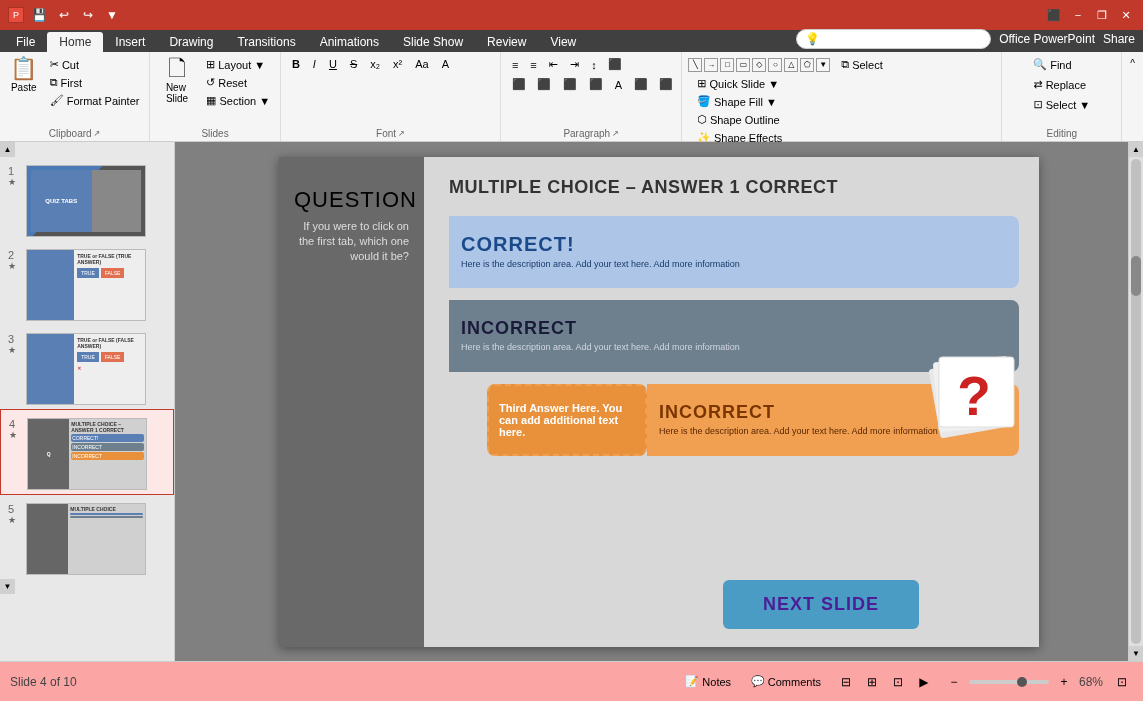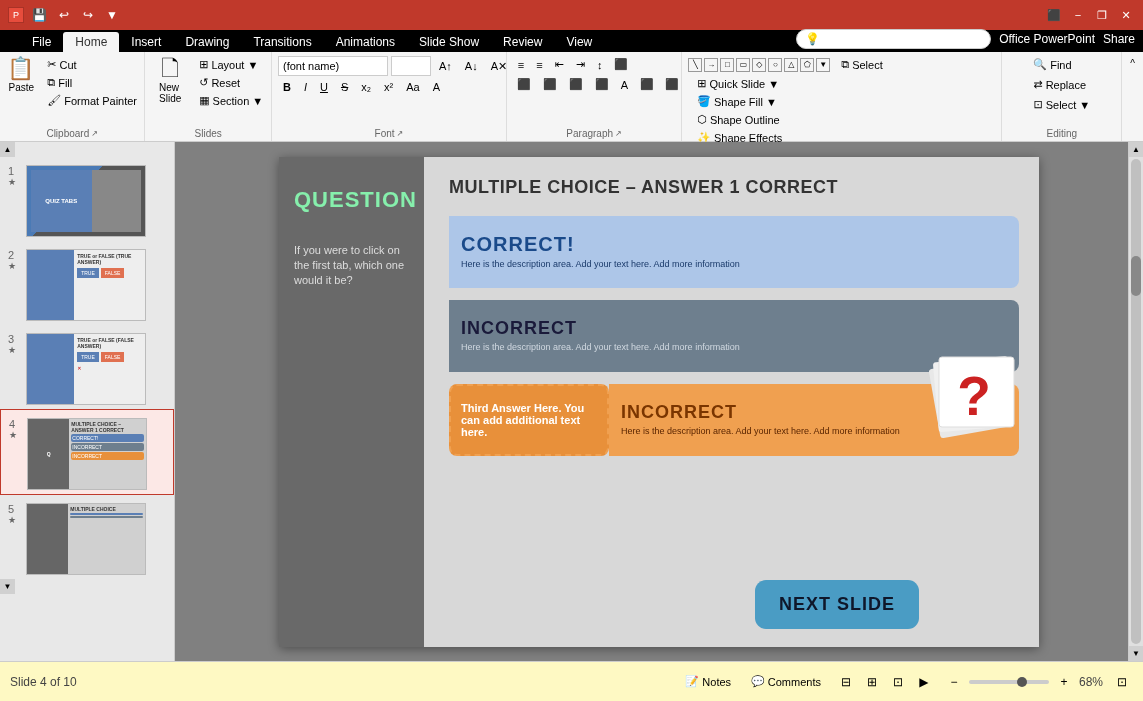--- a/index.html
+++ b/index.html
@@ -19,24 +19,24 @@
     .title-bar-center { flex: 1; text-align: center; font-size: 12px; }
     .title-bar-right { display: flex; align-items: center; gap: 6px; }
     .title-btn { width: 18px; height: 18px; display: flex; align-items: center; justify-content: center; cursor: pointer; font-size: 11px; color: white; }
     .title-icon { width: 16px; height: 16px; background: #e74c3c; border: 1px solid #a93226; display: flex; align-items: center; justify-content: center; font-size: 9px; color: white; }
     .quick-access { display: flex; gap: 4px; align-items: center; }
     .qa-btn { width: 20px; height: 20px; display: flex; align-items: center; justify-content: center; cursor: pointer; color: white; font-size: 12px; }
 
     
     .ribbon-tabs {
       height: 22px;
-      background: #000000;
+      background: #404040;
       display: flex;
       align-items: flex-end;
-      padding-left: 20px;
+      padding-left: 4px;
       justify-content: center;
     }
     .ribbon-tab {
       padding: 3px 12px;
       font-size: 12px;
       cursor: pointer;
       color: white;
       border-radius: 3px 3px 0 0;
     }
     .ribbon-tab.active {
@@ -176,29 +176,30 @@
       width: 145px;
       height: 100%;
       background: #696969;
       display: flex;
       flex-direction: column;
       justify-content: flex-start;
       padding: 30px 15px 20px;
     }
     .slide-question-label {
       font-size: 22px;
-      font-weight: bold;
-      color: #86efac;
+      font-weight: normal;
+      color: #000000;
       letter-spacing: 1px;
-      margin-bottom: 30px;
+      margin-bottom: 6px;
     }
     .slide-question-text {
       font-size: 11px;
       color: #ddd;
       line-height: 1.4;
+      text-align: right;
     }
     .slide-right-panel {
       position: absolute;
       left: 145px; top: 0;
       right: 0; bottom: 0;
       background: #d8d8d8;
       padding: 20px 20px 15px 25px;
     }
     .slide-title {
       font-size: 18px;
@@ -225,20 +226,21 @@
       align-items: center;
       font-weight: 600;
     }
     .answer-box.gray-box {
       background: #5a6a7a;
       border-color: #7a8a9a;
     }
     .answer-box.orange-box {
       background: #e8903a;
       border-color: #f0a050;
+      margin-left: 38px;
     }
     .result-box {
       flex: 1;
       background: #adc6e8;
       border-radius: 0 8px 8px 0;
       padding: 8px 12px;
       display: flex;
       flex-direction: column;
       justify-content: center;
     }
@@ -276,26 +278,26 @@
       top: 190px;
       width: 100px;
       height: 100px;
     }
 
     .next-slide-btn {
       position: absolute;
       bottom: 18px;
       right: 120px;
       background: #4a9cc4;
-      color: #0f172a;
+      color: #4c1d95;
       border: none;
-      padding: 14px 24px;
+      padding: 14px 40px;
       font-size: 18px;
       font-weight: bold;
-      border-radius: 11px;
+      border-radius: 6px;
       cursor: pointer;
       letter-spacing: 1px;
     }
 
     
     .right-scrollbar {
       width: 15px;
       background: #e0e0e0;
       border-left: 1px solid #ccc;
       display: flex;
@@ -315,21 +317,21 @@
       height: 40px;
       background: #888;
       border-radius: 5px;
       position: absolute;
       top: 20%;
     }
 
     
     .status-bar {
       height: 40px;
-      background: #fef9c3;
+      background: #fca5a5;
       border-top: 1px solid #ccc;
       display: flex;
       align-items: center;
       padding: 0 10px;
       gap: 10px;
     }
     .status-left { display: flex; align-items: center; gap: 8px; }
     .status-right { margin-left: auto; display: flex; align-items: center; gap: 8px; }
     .status-text { font-size: 12px; color: #444; }
     .status-btn { padding: 2px 6px; font-size: 11px; cursor: pointer; border: none; background: none; display: flex; align-items: center; gap: 3px; }
@@ -447,21 +449,21 @@
         <span class="icon">📋</span>
         <span class="label">Paste</span>
       </div>
       <div class="ribbon-small-col">
         <div class="ribbon-small-btn">
           <span>✂</span>
           <span>Cut</span>
         </div>
         <div class="ribbon-small-btn">
           <span>⧉</span>
-          <span>Fill</span>
+          <span>First</span>
         </div>
         <div class="ribbon-small-btn">
           <span>🖌</span>
           <span>Format Painter</span>
         </div>
       </div>
     </div>
     <div class="ribbon-group-label">
       <span>Clipboard</span>
       <span style="font-size:8px">↗</span>
@@ -491,27 +493,20 @@
         </div>
       </div>
     </div>
     <div class="ribbon-group-label">
       <span>Slides</span>
     </div>
   </div>
 
   <div class="ribbon-group font-group">
     <div class="ribbon-group-content" style="flex-direction:column; gap:3px; width:100%">
-      <div style="display:flex; gap:3px; align-items:center">
-        <div class="font-box" style="flex:1">(font name)</div>
-        <div class="size-box"></div>
-        <div class="ribbon-small-btn">A↑</div>
-        <div class="ribbon-small-btn">A↓</div>
-        <div class="ribbon-small-btn">A✕</div>
-      </div>
       <div style="display:flex; gap:3px; align-items:center">
         <div class="ribbon-small-btn" style="font-weight:bold">B</div>
         <div class="ribbon-small-btn" style="font-style:italic">I</div>
         <div class="ribbon-small-btn" style="text-decoration:underline">U</div>
         <div class="ribbon-small-btn" style="text-decoration:line-through">S</div>
         <div class="ribbon-small-btn">x₂</div>
         <div class="ribbon-small-btn">x²</div>
         <div class="ribbon-small-btn">Aa</div>
         <div class="ribbon-small-btn">A</div>
       </div>

